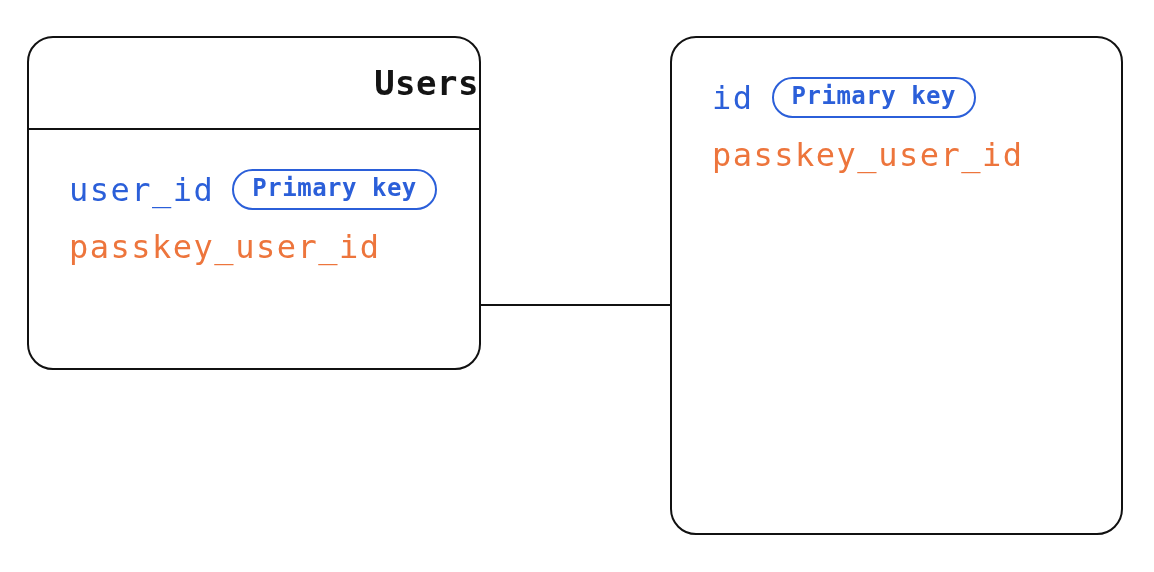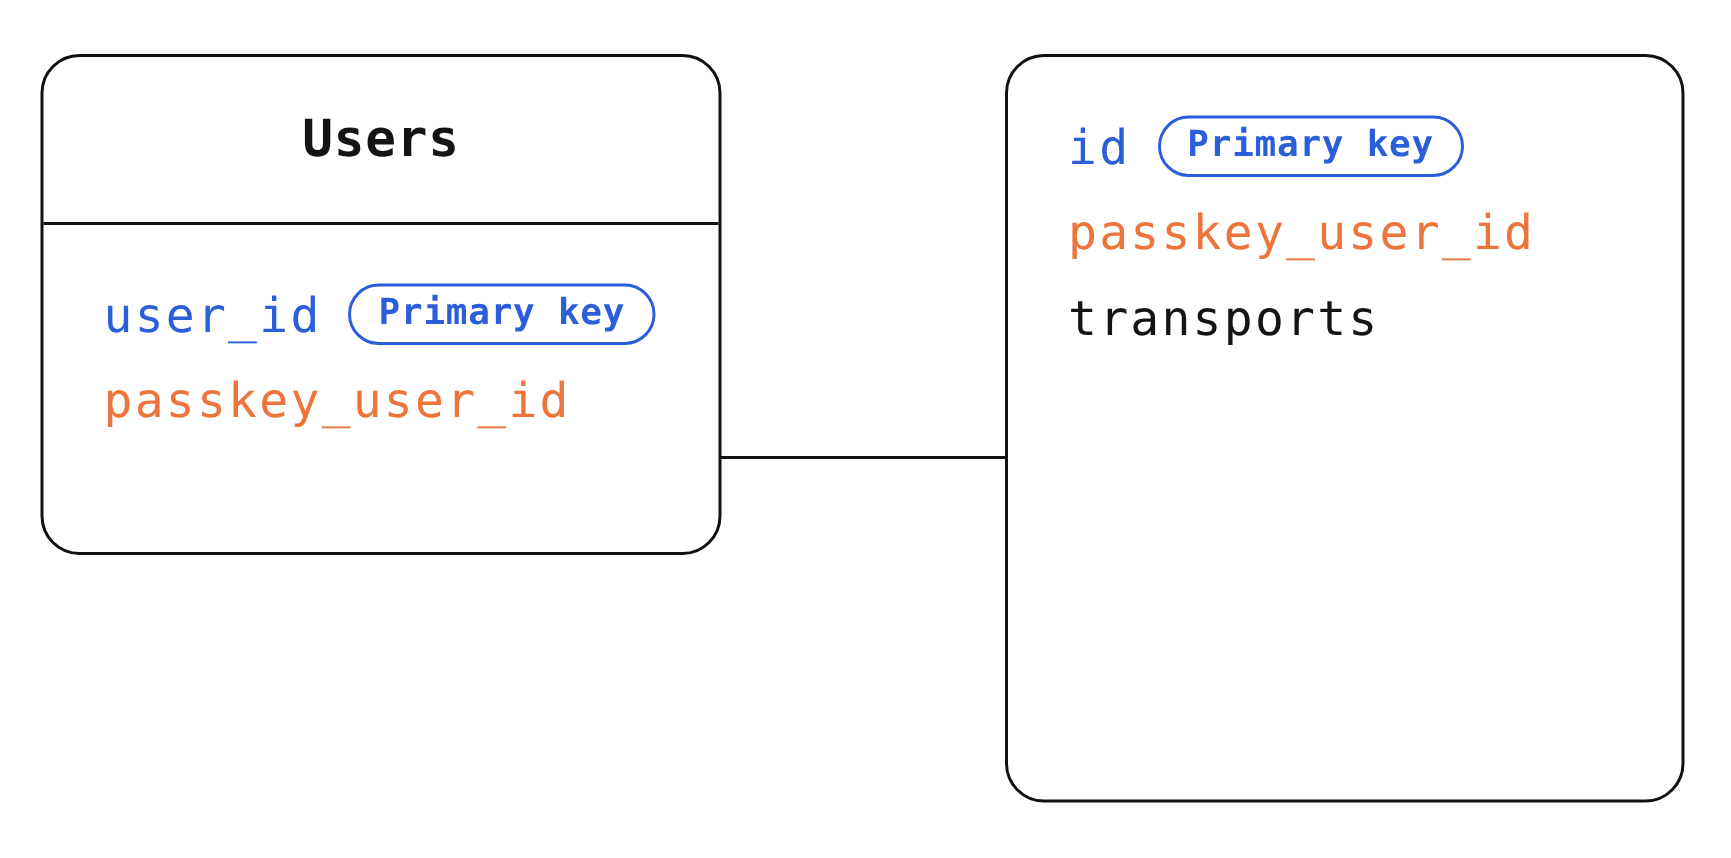--- a/index.html
+++ b/index.html
@@ -19,25 +19,25 @@
   .entity {
     position: absolute;
     border: 2px solid #111111;
     border-radius: 26px;
     background: #ffffff;
     box-sizing: border-box;
   }
   .entity-users  { left: 27px;  top: 36px; width: 454px; height: 334px; }
   .entity-creds  { left: 670px; top: 36px; width: 453px; height: 499px; }
   .entity-header {
-    height: 112px;
+    height: 92px;
     border-bottom: 2px solid #111111;
     display: flex;
     align-items: center;
-    justify-content: center;
+    justify-content: flex-end;
     box-sizing: border-box;
   }
   .entity-title {
     font-size: 34px;
     font-weight: bold;
     letter-spacing: 0.5px;
     white-space: nowrap;
   }
   .entity-rows {
     padding: 31px 20px 0 40px;
@@ -100,19 +100,16 @@
 
   <div class="entity entity-creds">
     <div class="entity-rows">
       <div class="field-row">
         <span class="field-name f-blue">id</span>
         <span class="pk-badge">Primary key</span>
       </div>
       <div class="field-row">
         <span class="field-name f-orange">passkey_user_id</span>
       </div>
-      <div class="field-row">
-        <span class="field-name f-default">transports</span>
-      </div>
     </div>
   </div>
 
 </div>
 
 </body></html>

